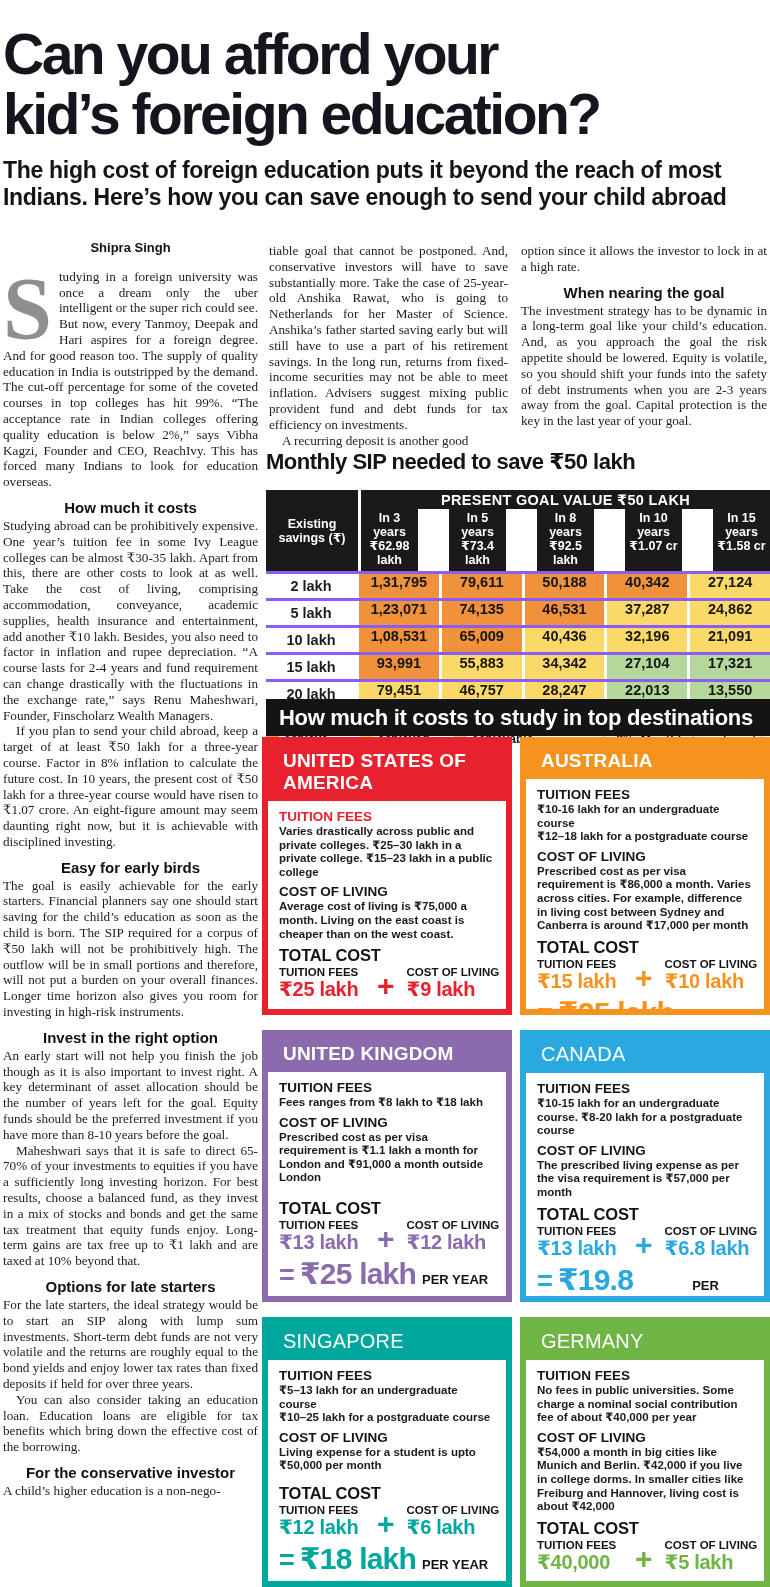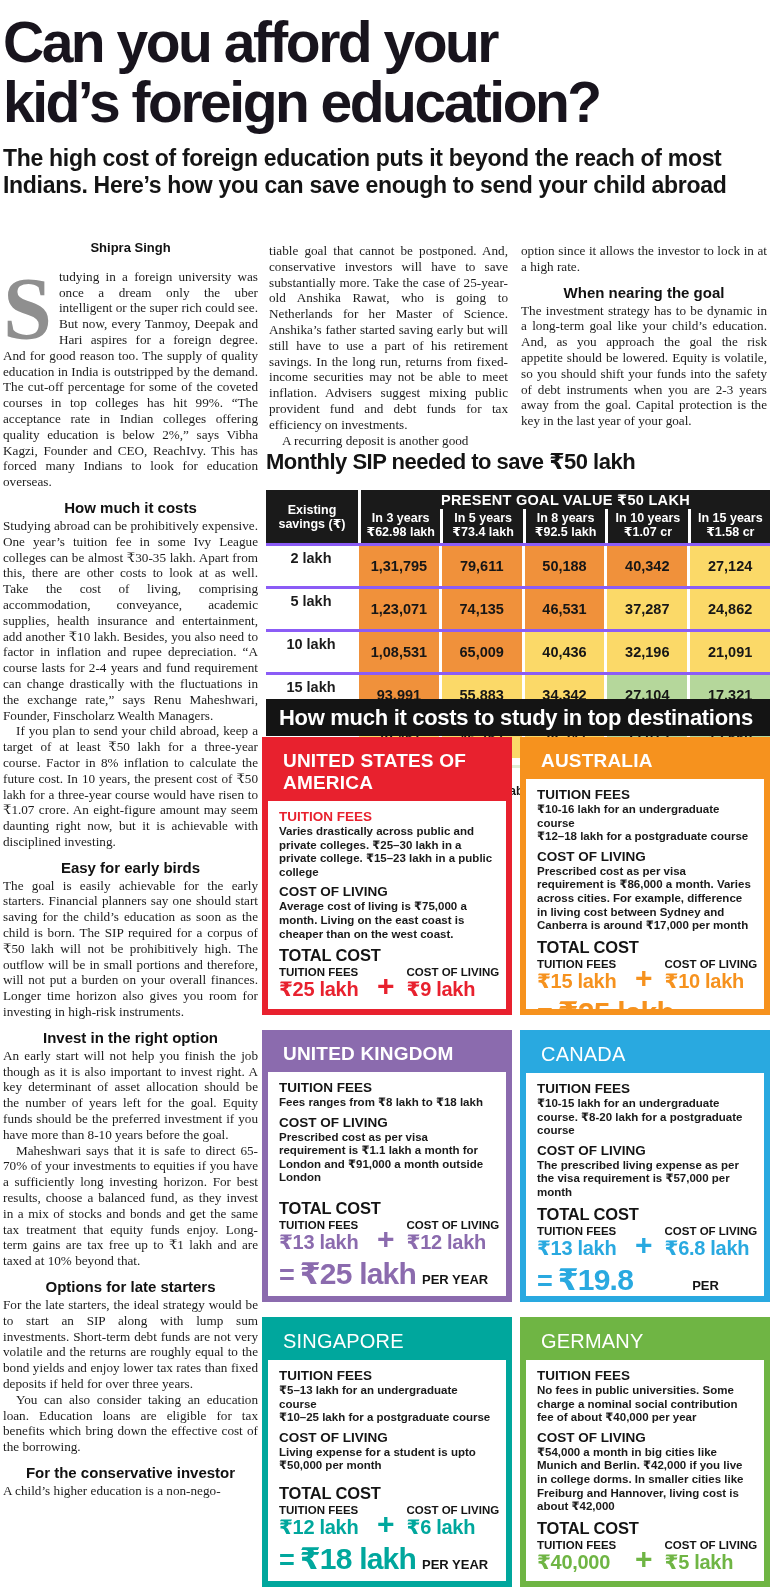--- a/index.html
+++ b/index.html
@@ -1,19 +1,19 @@
 <!DOCTYPE html>
 <html><head>
 <meta charset="utf-8">
 <style>
   html,body{margin:0;padding:0;background:#fff;}
   .page{position:relative;width:770px;height:1587px;background:#fff;overflow:hidden;
         font-family:"Liberation Serif","DejaVu Serif",serif;color:#1c1c1c;}
   
-  .masthead{position:absolute;left:3px;top:12px;width:764px;}
+  .masthead{position:absolute;left:3px;top:24px;width:764px;}
   .masthead h1{font-family:"Liberation Sans","DejaVu Sans",sans-serif;font-weight:bold;
         font-size:57px;line-height:60px;letter-spacing:-2.5px;color:#18141d;margin:0;}
   .subtitle{font-family:"Liberation Sans","DejaVu Sans",sans-serif;font-weight:bold;
         font-size:23px;line-height:27px;letter-spacing:-0.3px;color:#141414;margin:13px 0 0;}
   
   .col{position:absolute;overflow:hidden;font-size:13.2px;line-height:15.8px;text-align:justify;}
   .col p{margin:0;}
   .col p.indent{text-indent:13px;}
   .col h3{font-family:"Liberation Sans","DejaVu Sans",sans-serif;font-size:15px;line-height:17px;
         color:#111;margin:9px 0 2px;text-align:center;}
@@ -26,27 +26,27 @@
         font-size:88px;line-height:68px;color:#8f8f8f;margin:6px 7px 0 0;}
   
   .sip{position:absolute;left:266px;top:449px;width:504px;font-family:"Liberation Sans","DejaVu Sans",sans-serif;}
   .sip-title{font-size:22px;letter-spacing:-0.5px;margin:0 0 15px;color:#141414;font-weight:bold;}
   .sip-head{display:flex;}
   .corner{width:90px;background:#1a1a1a;color:#fff;font-weight:bold;font-size:12.5px;line-height:14px;
         text-align:center;display:flex;align-items:center;justify-content:center;padding:3px 1px;}
   .head-right{flex:1;margin-left:3px;display:flex;flex-direction:column;}
   .goal-bar{background:#1a1a1a;color:#fff;font-weight:bold;font-size:14.5px;letter-spacing:0.3px;
         text-align:center;padding:2px 0 1px;}
-  .colheads{display:flex;}
+  .colheads{display:flex;gap:28px;}
   .colhead{flex:1;background:#1a1a1a;color:#fff;font-weight:bold;font-size:12.5px;line-height:14px;
         text-align:center;padding:2px 0 4px;}
   .colhead + .colhead{margin-left:3px;}
   .sip-row{display:flex;border-top:3px solid #8b5cf6;}
   .row-label{width:90px;text-align:center;font-weight:bold;font-size:14.5px;padding:4px 0;background:#fff;}
-  .cell{flex:1;margin-left:3px;text-align:center;font-weight:bold;font-size:14.5px;padding:12px 0;color:#161616;}
+  .cell{flex:1;margin-left:3px;text-align:center;font-weight:bold;font-size:14.5px;padding:0 0;color:#161616;}
   .difficult{background:#F0913B;}
   .can{background:#FBD968;}
   .easy{background:#B5D79B;}
   .sip-legend{display:flex;align-items:flex-start;margin-top:7px;border-top:3px solid #dfedd3;padding-top:4px;}
   .leg{display:flex;margin-right:12px;}
   .swatch{width:13px;height:25px;margin-right:5px;flex:none;}
   .leg-label{width:64px;font-size:12px;line-height:13px;font-weight:bold;color:#141414;}
   .assumption{flex:1;margin-left:6px;text-align:right;font-size:12.3px;line-height:13.5px;font-weight:bold;color:#141414;}
   
   .banner{position:absolute;left:266px;top:699px;width:504px;height:37px;background:#141414;color:#fff;

